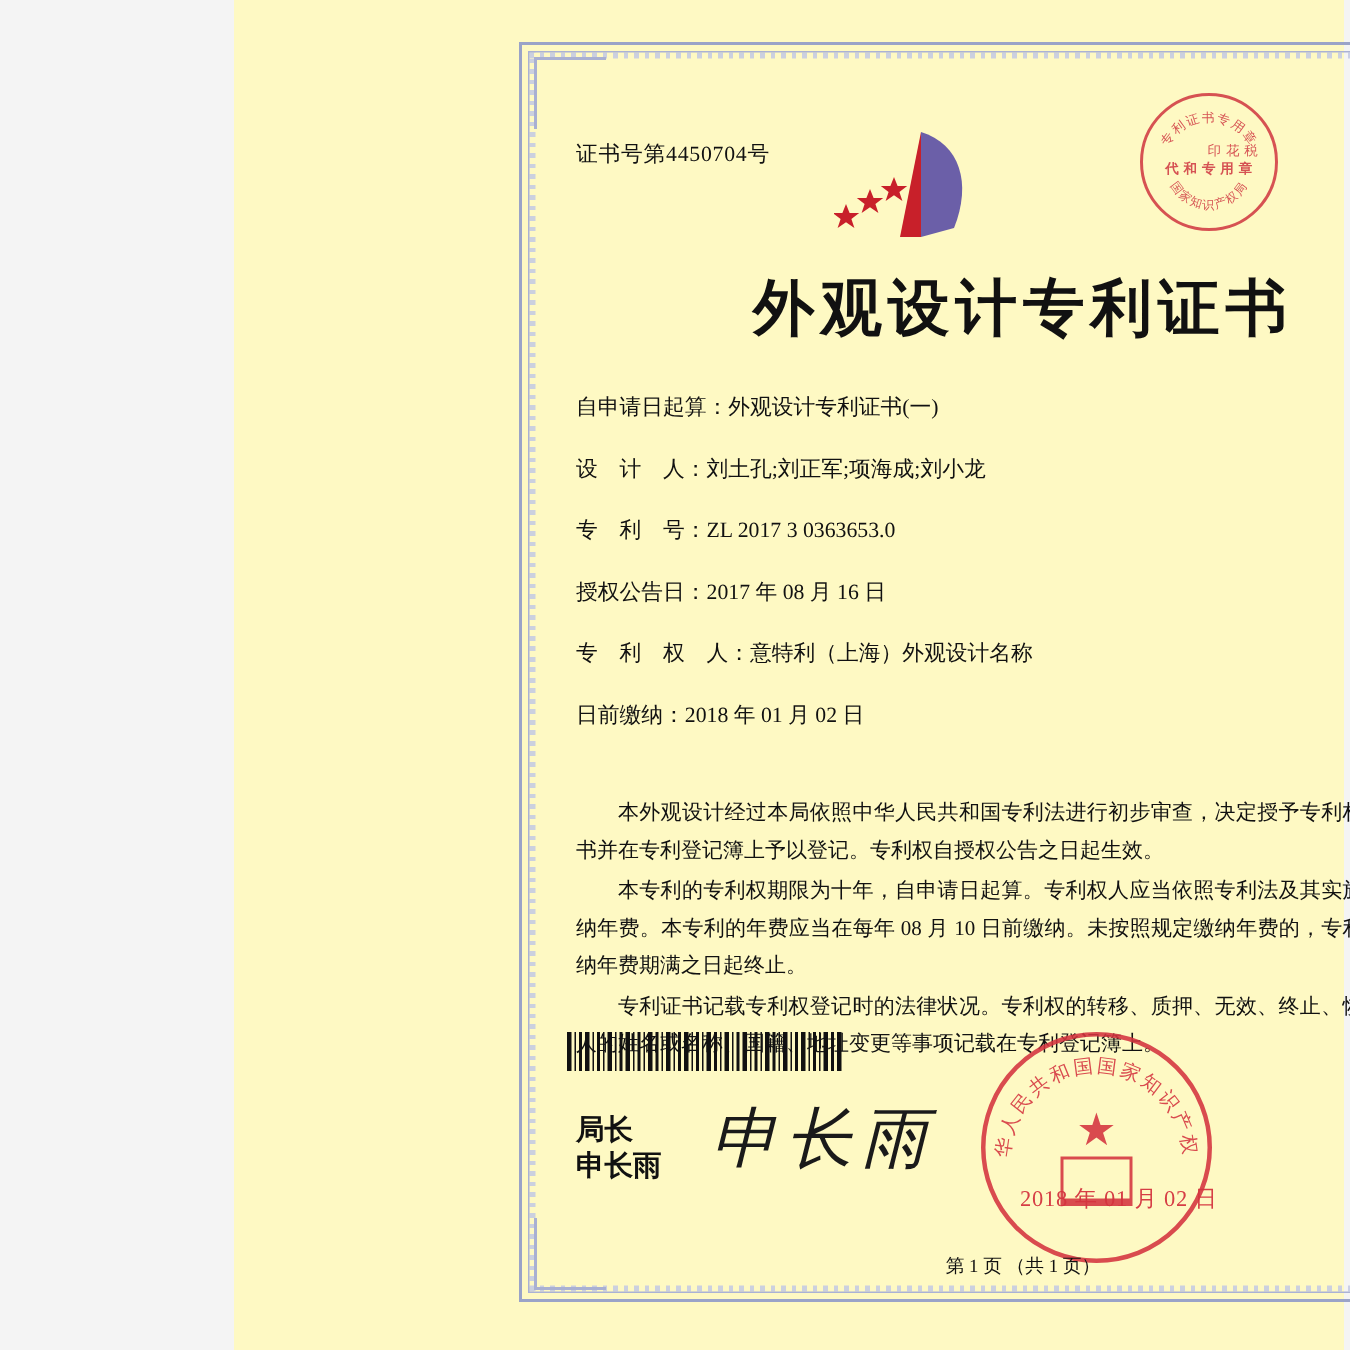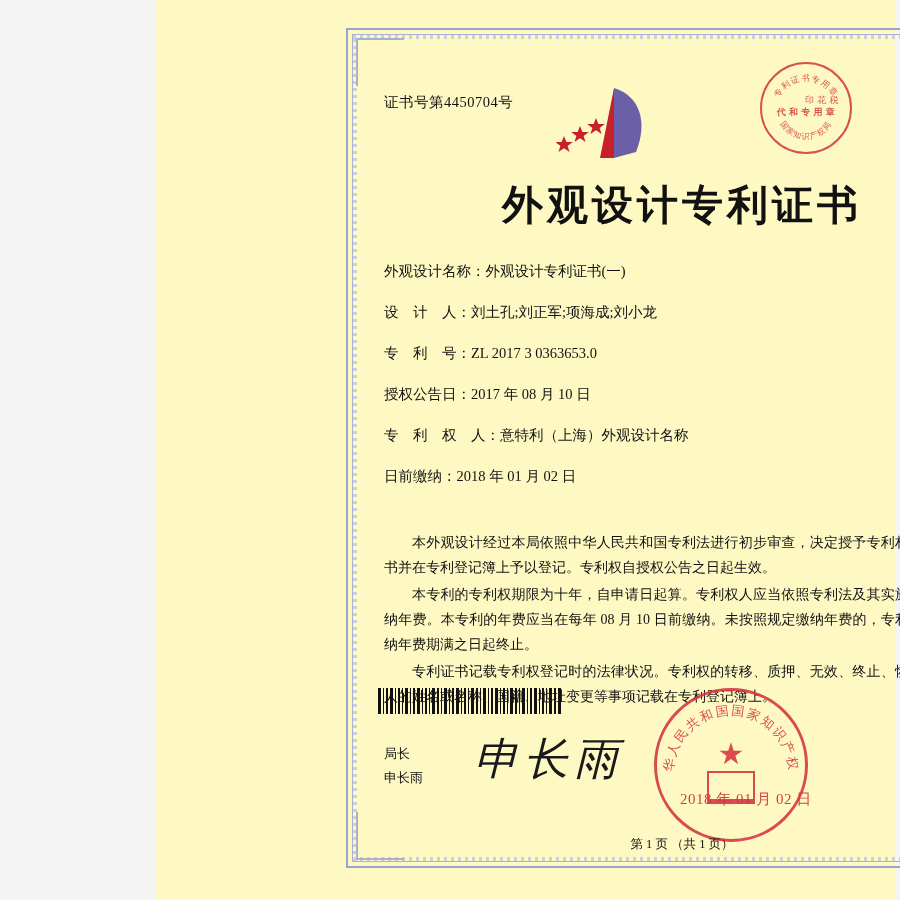--- a/index.html
+++ b/index.html
@@ -167,23 +167,24 @@
     left: 222px;
     top: 688px;
     width: 184px;
     height: 26px;
   }
 
   .sign-label {
     position: absolute;
     left: 228px;
     top: 742px;
-    font-size: 13px;
+    font-size: 19px;
     line-height: 24px;
     color: #111;
+    font-weight: bold;
   }
   .signature {
     position: absolute;
     left: 318px;
     top: 730px;
     font-size: 44px;
     color: #1a1a1a;
     font-family: "Liberation Serif", "DejaVu Serif", serif;
     font-style: italic;
     letter-spacing: 6px;
@@ -288,30 +289,30 @@
         </text>
       </svg>
       <div class="txt t1">印 花 税</div>
       <div class="txt t2">代 和 专 用 章</div>
     </div>
 
     <div class="doc-title">外观设计专利证书</div>
 
     <div class="fields">
       <div class="field">
-        <span class="lbl">外观设计名称：</span><span class="val">外观设计专利证书(一)</span>
+        <span class="lbl">自申请日起算：</span><span class="val">外观设计专利证书(一)</span>
       </div>
       <div class="field">
         <span class="lbl">设　计　人：</span><span class="val">刘土孔;刘正军;项海成;刘小龙</span>
       </div>
       <div class="field">
         <span class="lbl">专　利　号：</span><span class="val">ZL 2017 3 0363653.0</span>
       </div>
       <div class="field">
-        <span class="lbl">授权公告日：</span><span class="val">2017 年 08 月 10 日</span>
+        <span class="lbl">授权公告日：</span><span class="val">2017 年 08 月 16 日</span>
       </div>
       <div class="field">
         <span class="lbl">专　利　权　人：</span><span class="val">意特利（上海）外观设计名称</span>
       </div>
       <div class="field">
         <span class="lbl">日前缴纳：</span><span class="val">2018 年 01 月 02 日</span>
       </div>
     </div>
 
     <div class="para-block">

